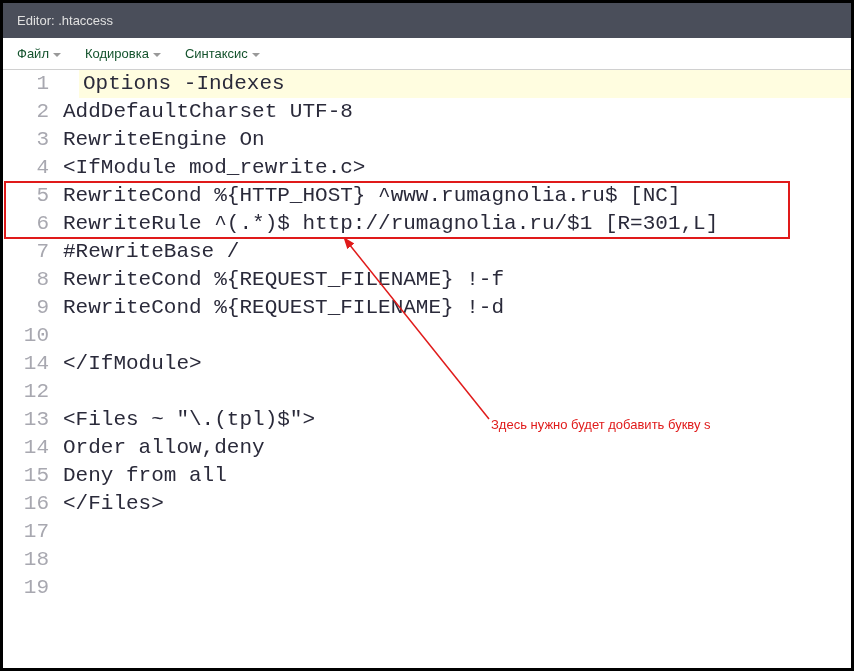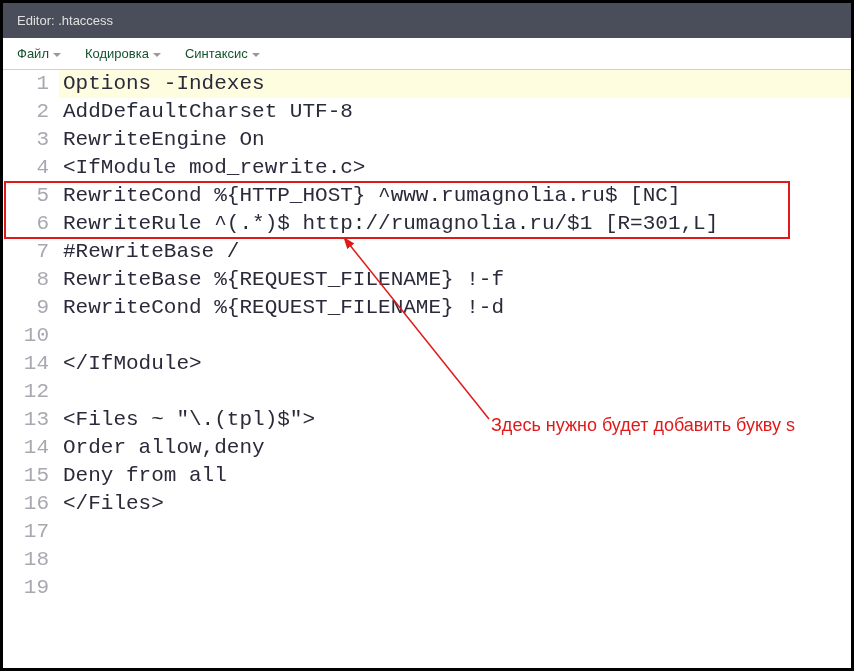--- a/index.html
+++ b/index.html
@@ -72,31 +72,32 @@
   color: #2a2a3a;
   position: relative;
 }
 .code-line {
   height: 28px;
   padding-left: 4px;
   white-space: pre;
 }
 .code-line.highlighted {
   background: #fffde0;
+  margin-left: 20px;
 }
 .box-red {
   position: absolute;
   border: 2px solid #e01a1a;
   background: transparent;
   pointer-events: none;
 }
 .annotation {
   position: absolute;
   color: #e01a1a;
-  font-size: 18px;
+  font-size: 13px;
   font-family: Arial, sans-serif;
   line-height: 16px;
 }
 svg.arrow {
   position: absolute;
   pointer-events: none;
 }
 </style>
 </head>
 <body>
@@ -145,21 +146,21 @@
         <div>19</div>
       </div>
       <div class="code">
         <div class="code-line highlighted">Options -Indexes</div>
         <div class="code-line">AddDefaultCharset UTF-8</div>
         <div class="code-line">RewriteEngine On</div>
         <div class="code-line">&lt;IfModule mod_rewrite.c&gt;</div>
         <div class="code-line">RewriteCond %{HTTP_HOST} ^www.rumagnolia.ru$ [NC]</div>
         <div class="code-line">RewriteRule ^(.*)$ http://rumagnolia.ru/$1 [R=301,L]</div>
         <div class="code-line">#RewriteBase /</div>
-        <div class="code-line">RewriteBase %{REQUEST_FILENAME} !-f</div>
+        <div class="code-line">RewriteCond %{REQUEST_FILENAME} !-f</div>
         <div class="code-line">RewriteCond %{REQUEST_FILENAME} !-d</div>
         <div class="code-line"></div>
         <div class="code-line">&lt;/IfModule&gt;</div>
         <div class="code-line"></div>
         <div class="code-line">&lt;Files ~ "\.(tpl)$"&gt;</div>
         <div class="code-line">Order allow,deny</div>
         <div class="code-line">Deny from all</div>
         <div class="code-line">&lt;/Files&gt;</div>
         <div class="code-line"></div>
 

